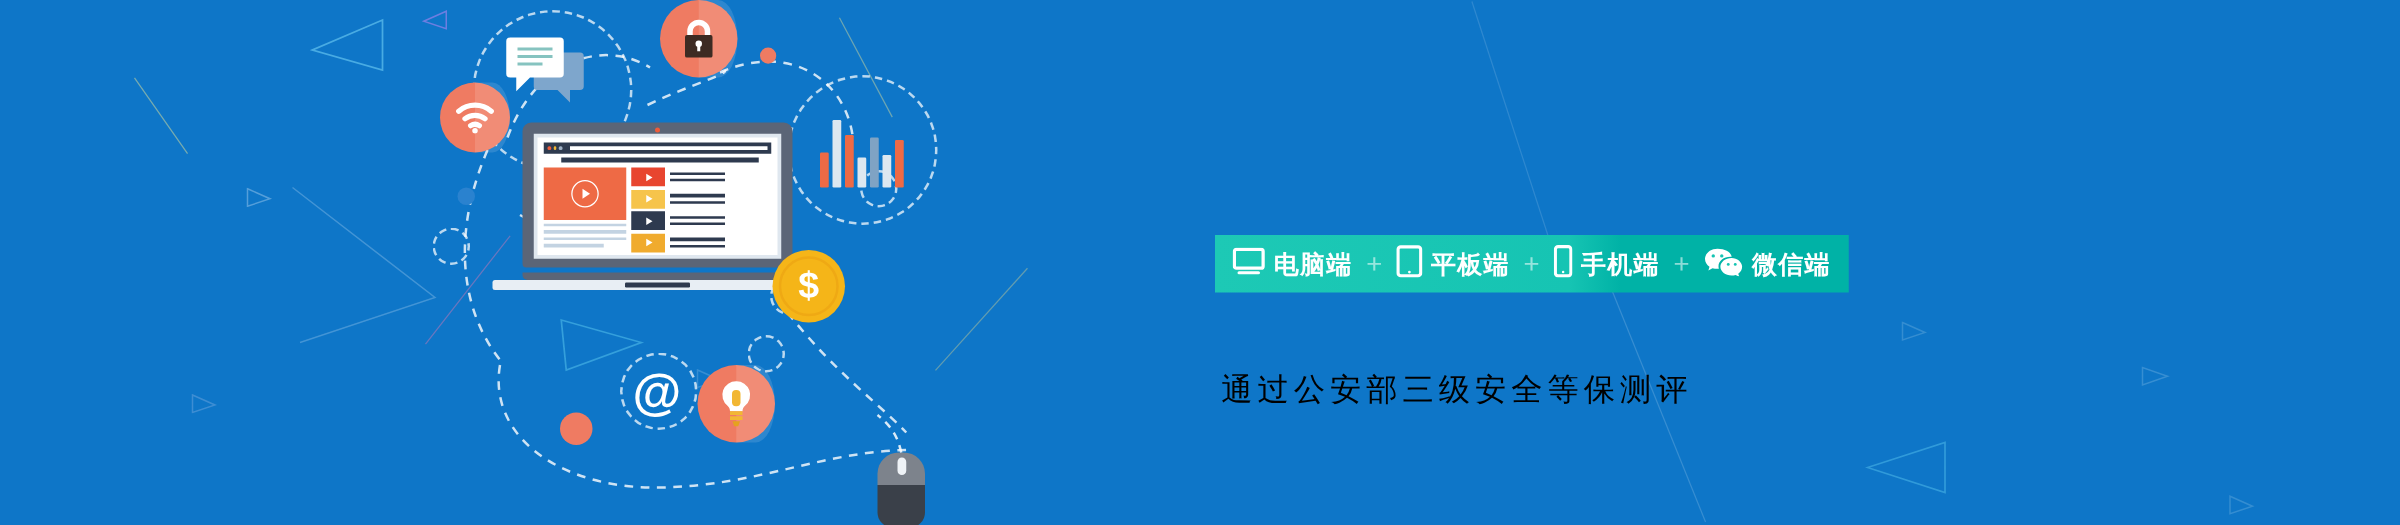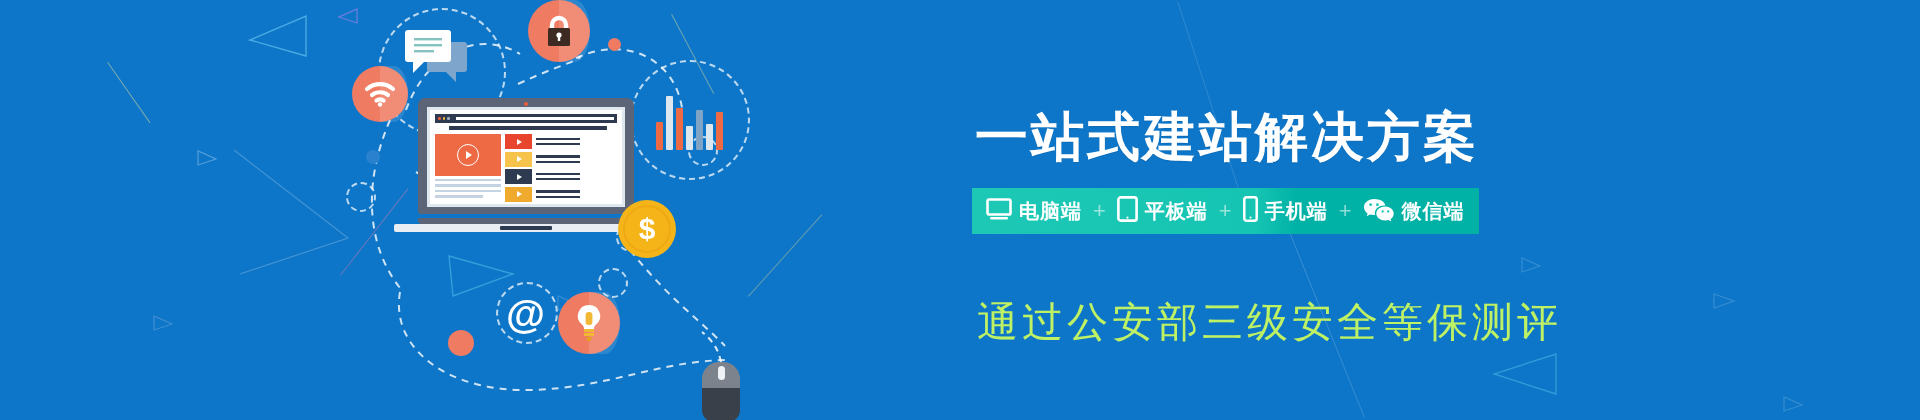--- a/index.html
+++ b/index.html
@@ -101,21 +101,21 @@
     position:absolute;top:188px;left:-3px;
     height:46px;display:flex;align-items:center;
     padding:0 14px;box-sizing:border-box;
     background:linear-gradient(90deg,#1dc9b5 0%,#16c4b3 56%,#00b2a6 64%,#00b2a6 100%);
   }
   .badge-item{display:flex;align-items:center;gap:7px;}
   .badge-item .label{color:#fff;font-size:20px;font-weight:bold;letter-spacing:1px;white-space:nowrap;}
   .plus{color:rgba(255,255,255,.55);font-size:22px;font-weight:300;margin:0 11px;}
   .sub{
     position:absolute;top:295px;left:2px;
-    color:#bef264;font-size:41px;letter-spacing:4px;white-space:nowrap;
+    color:#000000;font-size:25px;letter-spacing:4px;white-space:nowrap;
   }
 </style>
 </head>
 <body>
 
 <div class="banner">
 
   <div class="bg-layer">
     <div class="tri" style="left:248px;top:14px;">
       <svg width="60" height="44">
@@ -345,21 +345,20 @@
       <svg width="620" height="420" viewBox="0 0 620 420">
         <path d="M391,362 C388,348 382,340 372,332" fill="none" stroke="rgba(255,255,255,.85)" stroke-width="2" stroke-dasharray="6 5"></path>
       </svg>
     </div>
 
     <div class="dot" style="left:118px;top:330px;width:26px;height:26px;background:#ef7b62;"></div>
   </div>
 
   <div class="content">
 
-    <h1 class="title">一站式建站解决方案</h1>
 
     <div class="badge-bar">
 
       <div class="badge-item">
         <span>
           <svg width="26" height="22" viewBox="0 0 26 22">
             <rect x="1.5" y="1.5" width="23" height="15" rx="1.6" fill="none" stroke="#fff" stroke-width="2.6"></rect>
             <rect x="4" y="19" width="18" height="2.4" rx="1.2" fill="#fff"></rect>
           </svg>
         </span>

